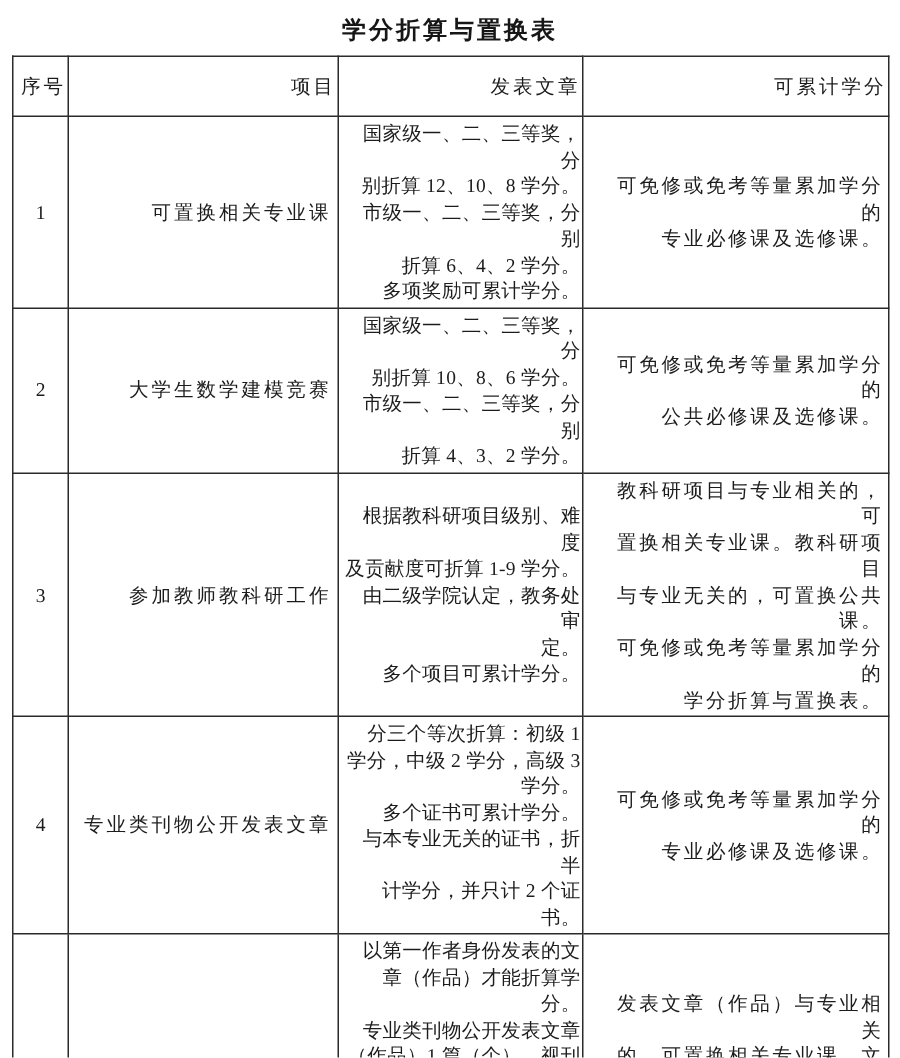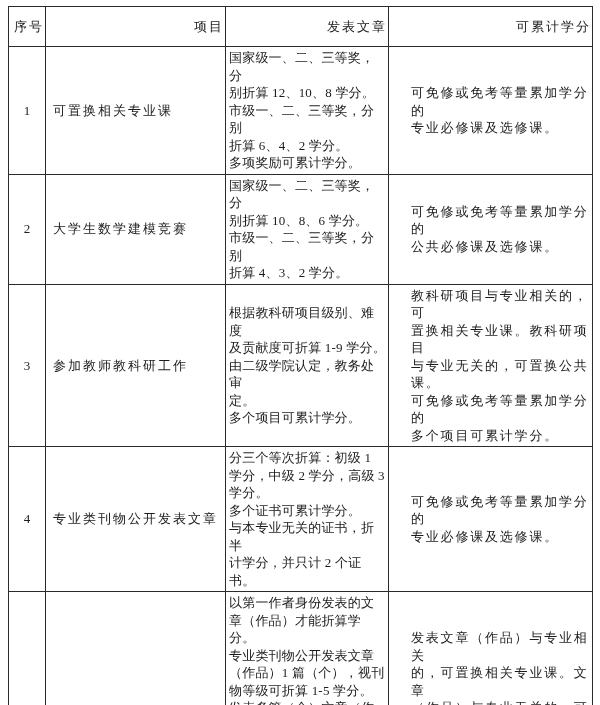--- a/index.html
+++ b/index.html
@@ -34,20 +34,21 @@
     width: 584px;
     margin: 6px 0 0 8px;
   }
   .credit-table th,
   .credit-table td {
     border: 1.5px solid #2b2b2b;
     font-size: 13px;
     vertical-align: middle;
     overflow: hidden;
     box-sizing: border-box;
+    text-align: right;
   }
   .credit-table th {
     font-weight: normal;
     text-align: right;
     letter-spacing: 2px;
     height: 40px;
   }
   .credit-table td {
     line-height: 17.5px;
     white-space: pre-line;
@@ -72,20 +73,21 @@
   tr.rh2 { height: 65px; }
   tr.rh3 { height: 98px; }
   tr.rh4 { height: 112px; }
   tr.rh5 { height: 175px; }
 </style>
 </head>
 <body>
 
 <div class="page">
 
+  <div class="doc-title">学分折算与置换表</div>
 
   <table class="credit-table">
     <colgroup>
       <col style="width:37px">
       <col style="width:180px">
       <col style="width:163px">
       <col style="width:204px">
     </colgroup>
     <thead>
       <tr>
@@ -122,21 +124,21 @@
         <td class="cell-project">参加教师教科研工作</td>
         <td class="cell-credits">根据教科研项目级别、难度
 及贡献度可折算 1-9 学分。
 由二级学院认定，教务处审
 定。
 多个项目可累计学分。</td>
         <td class="cell-replace">教科研项目与专业相关的，可
 置换相关专业课。教科研项目
 与专业无关的，可置换公共课。
 可免修或免考等量累加学分的
-多个项目可累计学分。</td>
+学分折算与置换表。</td>
       </tr>
       <tr class="rh4">
         <td class="cell-no">4</td>
         <td class="cell-project">专业类刊物公开发表文章</td>
         <td class="cell-credits">分三个等次折算：初级 1
 学分，中级 2 学分，高级 3
 学分。
 多个证书可累计学分。
 与本专业无关的证书，折半
 计学分，并只计 2 个证书。</td>

